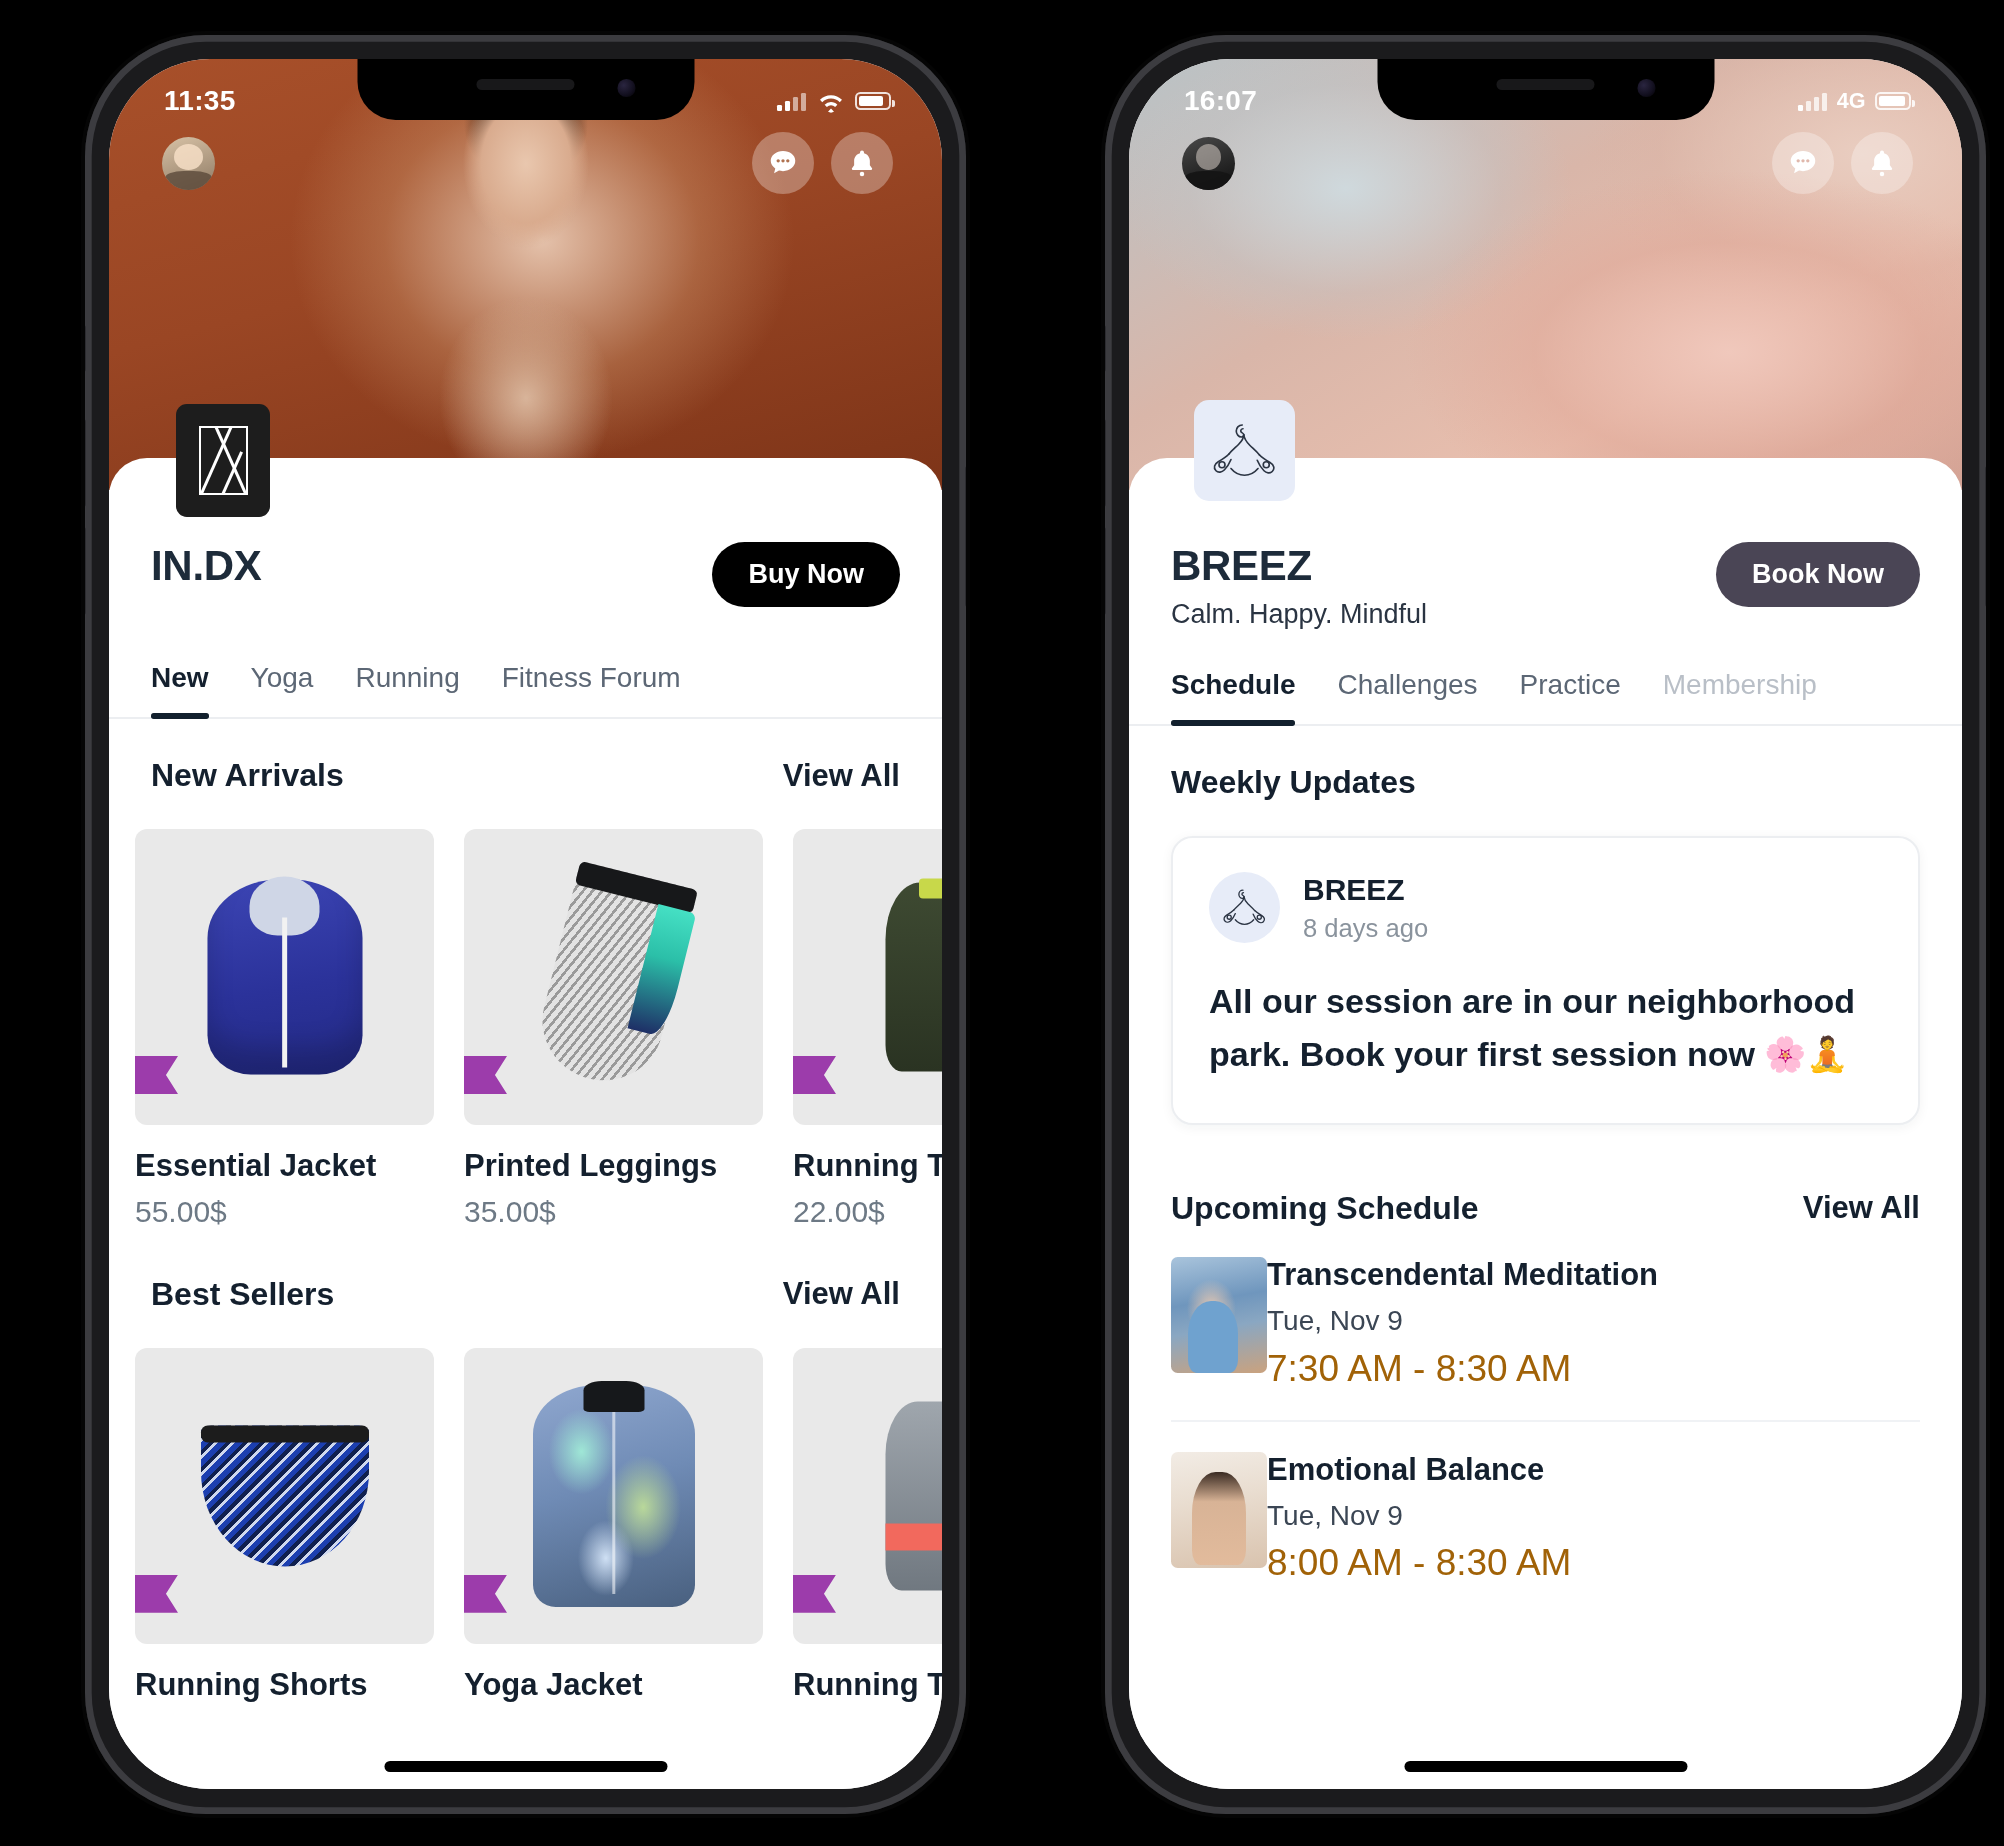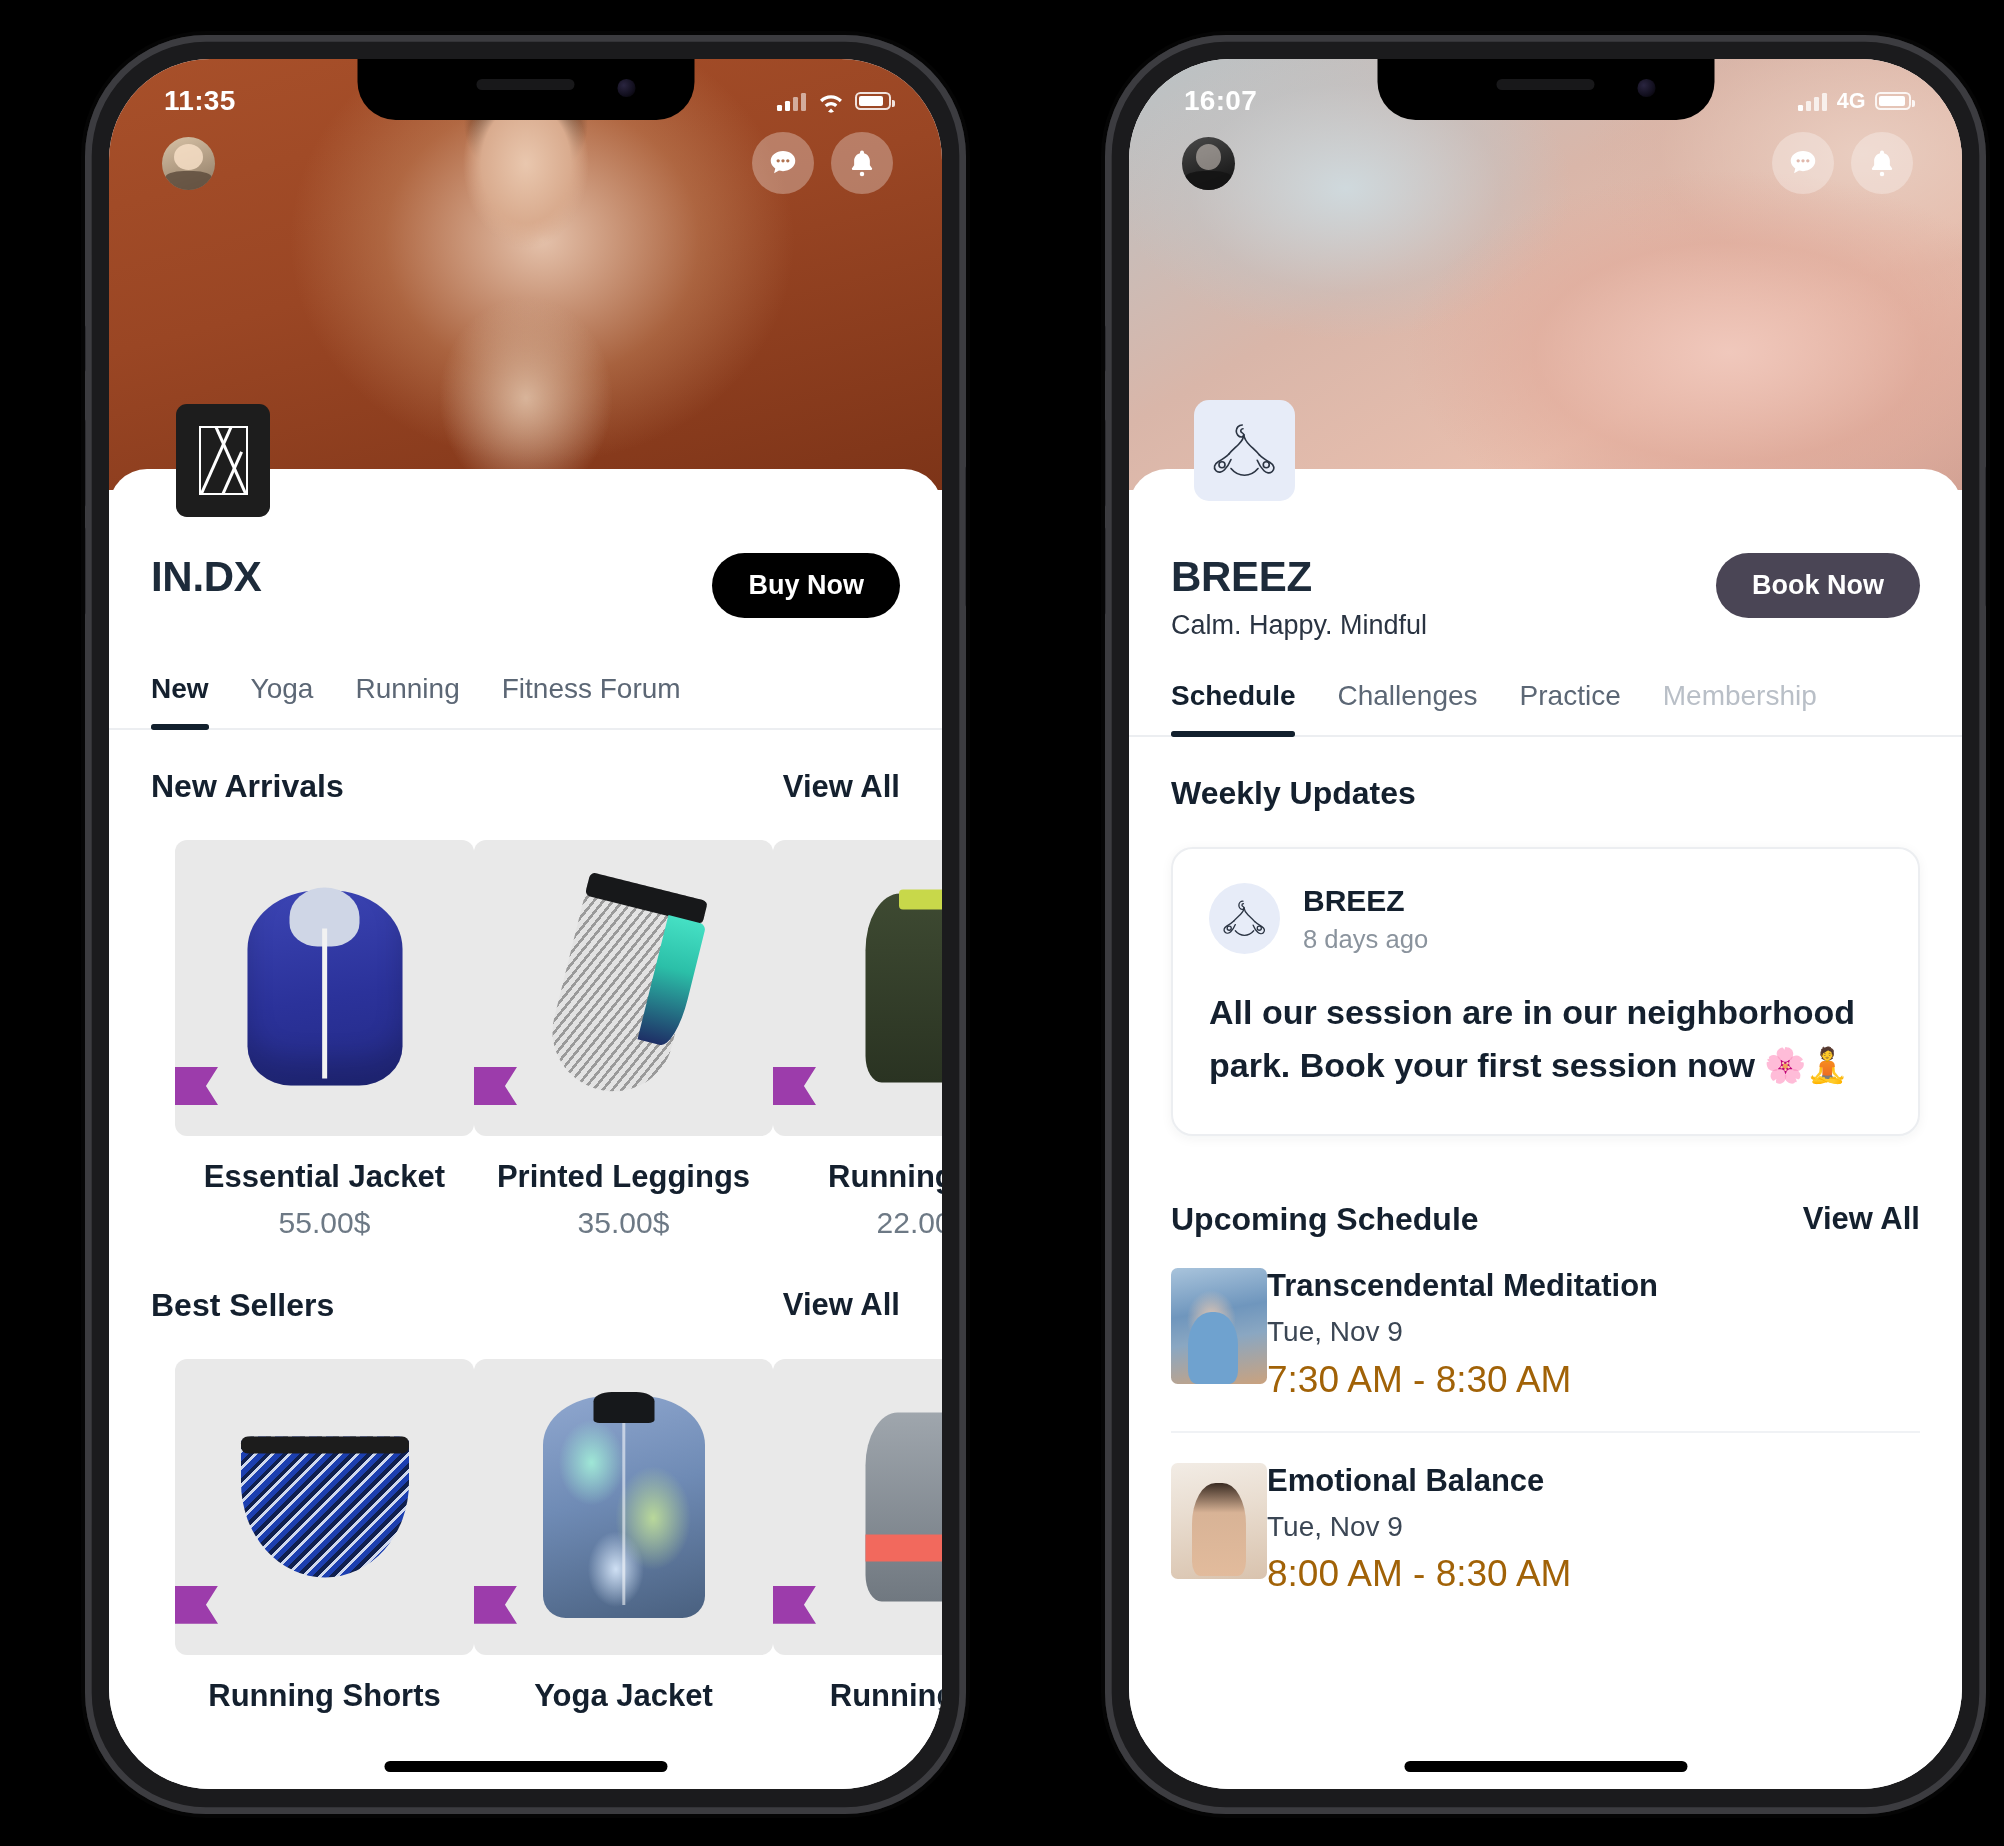--- a/index.html
+++ b/index.html
@@ -155,21 +155,21 @@
   .brand-badge .mark span:nth-child(3){ transform: rotate(24deg) translateX(9.4px); height:47px; top:17.5px;}
 
   .brand-badge.yoga {
     background:#e7ecf8; border-radius:15px;
     left:65px; top:341px; width:101px; height:101px;
   }
   .brand-badge.yoga svg { width:75px; height:75px; }
 
   
   .sheet {
-    position:absolute; z-index:15; left:0; top:410px;
+    position:absolute; z-index:15; left:0; top:399px;
     width:100%; height: calc(100% - 399px);
     background:#fff; border-radius:38px 38px 0 0;
     overflow:hidden;
   }
 
   .sheet-head {
     padding: 84px 42px 0 42px;
     display:flex; align-items:flex-start; justify-content:space-between;
   }
   .brand-title { font-size:42px; font-weight:700; color:#1d2b3a; letter-spacing:-0.3px; }
@@ -202,21 +202,21 @@
 
   
   .section-head {
     display:flex; align-items:center; justify-content:space-between;
     padding: 38px 42px 0 42px;
   }
   .section-title { font-size:32px; font-weight:700; color:#14202e;text-align:center; }
   .section-link { font-size:31px; font-weight:700; color:#14202e; cursor:pointer; }
 
   
-  .prod-row { display:flex; padding: 35px 0 0 66px; text-align: center; }
+  .prod-row { display:flex; gap:30px; padding: 35px 0 0 26px; }
   .prod { width:299px; flex:0 0 auto; }
   .prod-img {
     width:299px; height:296px; border-radius:12px; background:#e9e9e9;
     position:relative; overflow:hidden;
   }
   .ribbon {
     position:absolute; left:0; bottom:31px; width:43px; height:38px;
     background:#9c3cab;
     clip-path: polygon(0 0, 100% 0, 72% 50%, 100% 100%, 0 100%);
   }

